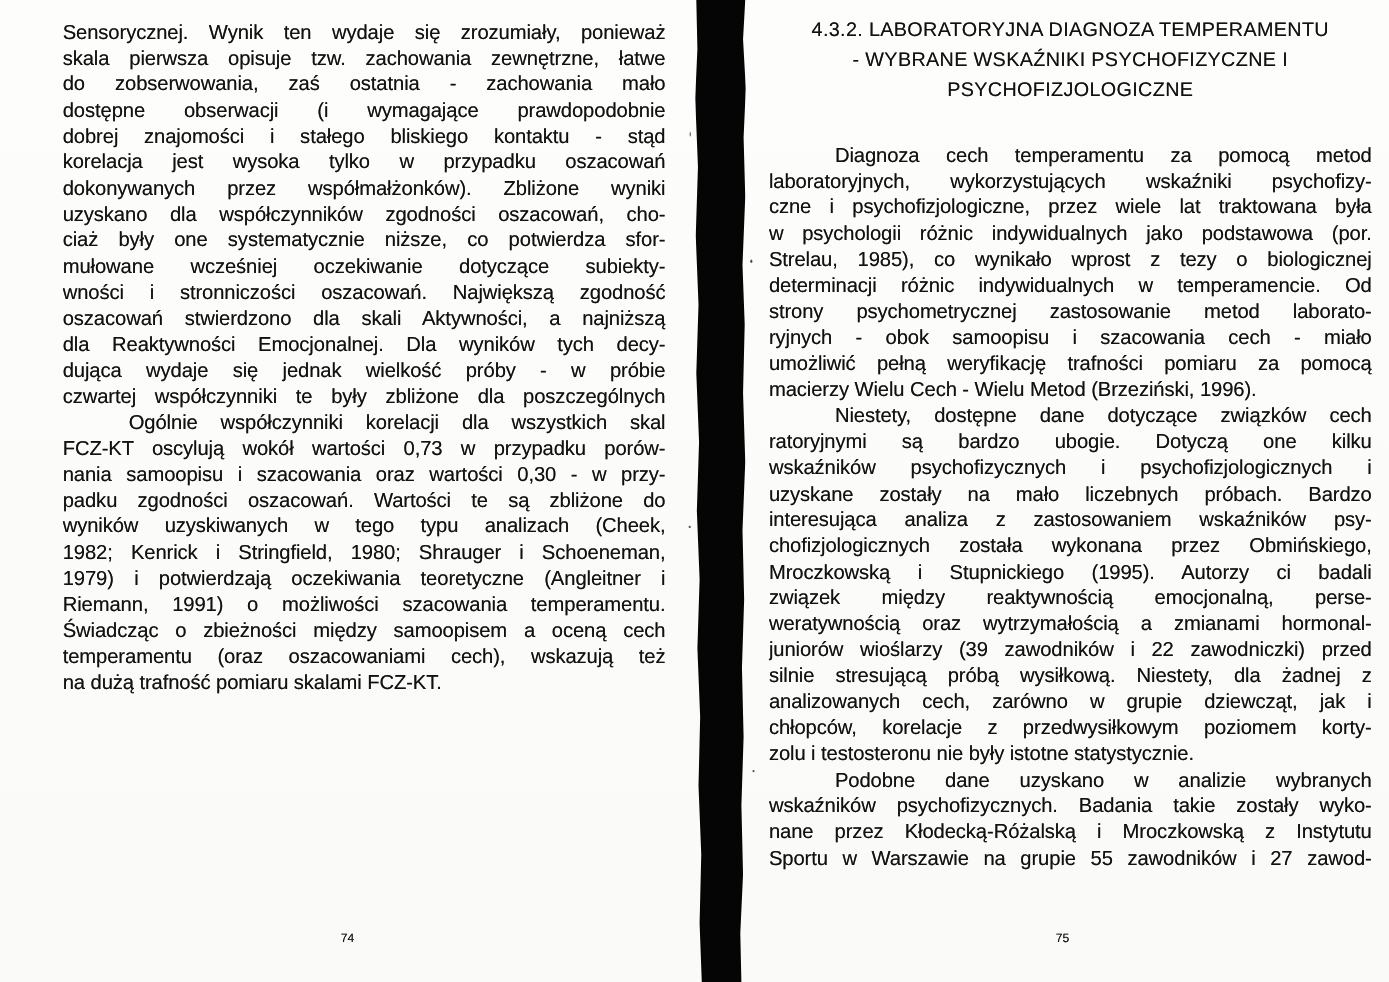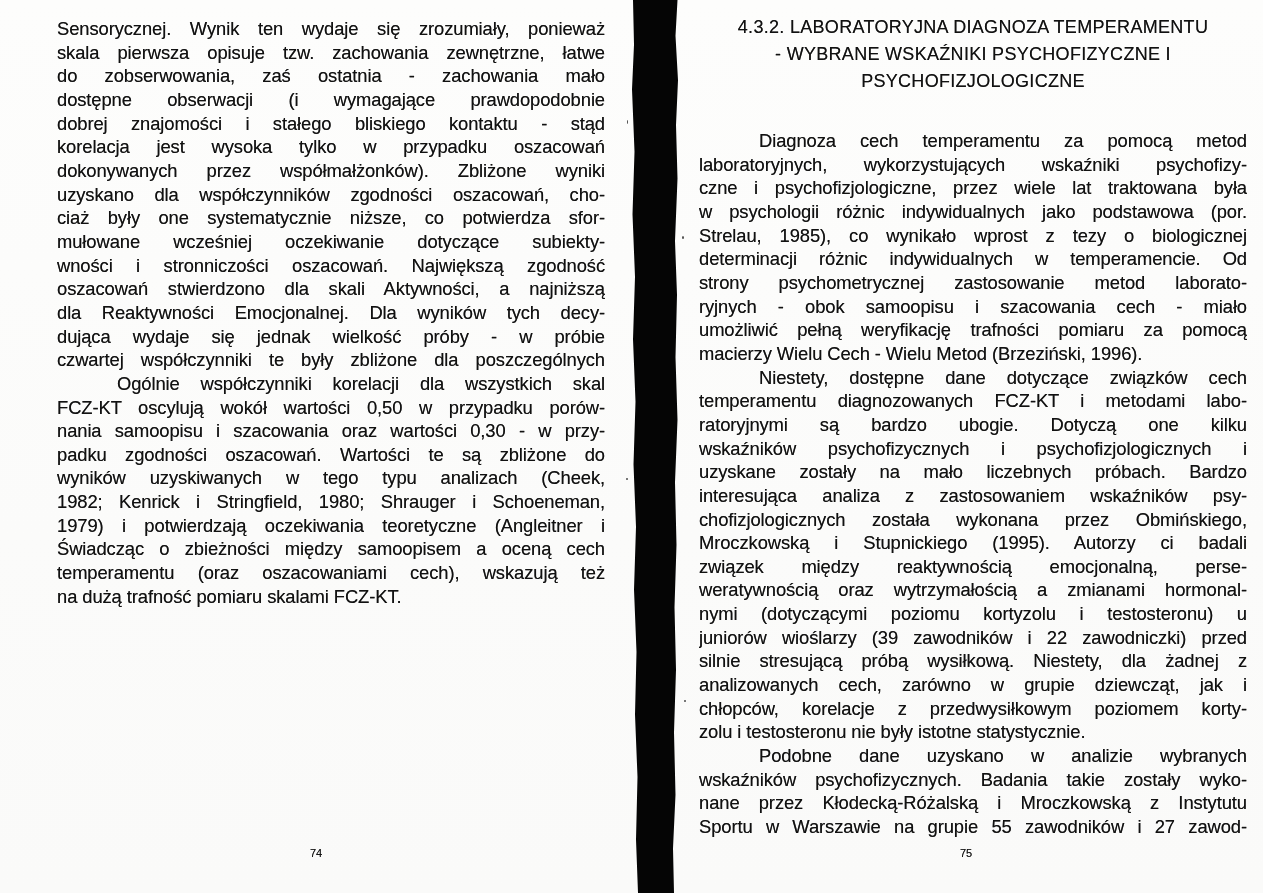--- a/index.html
+++ b/index.html
@@ -100,26 +100,27 @@
         <div class="line">dokonywanych przez współmałżonków). Zbliżone wyniki</div>
         <div class="line">uzyskano dla współczynników zgodności oszacowań, cho-</div>
         <div class="line">ciaż były one systematycznie niższe, co potwierdza sfor-</div>
         <div class="line">mułowane wcześniej oczekiwanie dotyczące subiekty-</div>
         <div class="line">wności i stronniczości oszacowań. Największą zgodność</div>
         <div class="line">oszacowań stwierdzono dla skali Aktywności, a najniższą</div>
         <div class="line">dla Reaktywności Emocjonalnej. Dla wyników tych decy-</div>
         <div class="line">dująca wydaje się jednak wielkość próby - w próbie</div>
         <div class="line">czwartej współczynniki te były zbliżone dla poszczególnych</div>
         <div class="line indent">Ogólnie współczynniki korelacji dla wszystkich skal</div>
-        <div class="line">FCZ-KT oscylują wokół wartości 0,50 w przypadku porów-</div>
+        <div class="line">FCZ-KT oscylują wokół wartości 0,73 w przypadku porów-</div>
         <div class="line">nania samoopisu i szacowania oraz wartości 0,30 - w przy-</div>
         <div class="line">padku zgodności oszacowań. Wartości te są zbliżone do</div>
         <div class="line">wyników uzyskiwanych w tego typu analizach (Cheek,</div>
         <div class="line">1982; Kenrick i Stringfield, 1980; Shrauger i Schoeneman,</div>
         <div class="line">1979) i potwierdzają oczekiwania teoretyczne (Angleitner i</div>
+        <div class="line">Riemann, 1991) o możliwości szacowania temperamentu.</div>
         <div class="line">Świadcząc o zbieżności między samoopisem a oceną cech</div>
         <div class="line">temperamentu (oraz oszacowaniami cech), wskazują też</div>
         <div class="line endline">na dużą trafność pomiaru skalami FCZ-KT.</div>
       </div>
   </div>
 
   <div id="right-col" class="page-col">
     <div class="heading">
         <div class="hline">4.3.2. LABORATORYJNA DIAGNOZA TEMPERAMENTU</div>
         <div class="hline">- WYBRANE WSKAŹNIKI PSYCHOFIZYCZNE I</div>
@@ -130,30 +131,28 @@
         <div class="line">laboratoryjnych, wykorzystujących wskaźniki psychofizy-</div>
         <div class="line">czne i psychofizjologiczne, przez wiele lat traktowana była</div>
         <div class="line">w psychologii różnic indywidualnych jako podstawowa (por.</div>
         <div class="line">Strelau, 1985), co wynikało wprost z tezy o biologicznej</div>
         <div class="line">determinacji różnic indywidualnych w temperamencie. Od</div>
         <div class="line">strony psychometrycznej zastosowanie metod laborato-</div>
         <div class="line">ryjnych - obok samoopisu i szacowania cech - miało</div>
         <div class="line">umożliwić pełną weryfikację trafności pomiaru za pomocą</div>
         <div class="line endline">macierzy Wielu Cech - Wielu Metod (Brzeziński, 1996).</div>
         <div class="line indent">Niestety, dostępne dane dotyczące związków cech</div>
-        <div class="line">temperamentu diagnozowanych FCZ-KT i metodami labo-</div>
         <div class="line">ratoryjnymi są bardzo ubogie. Dotyczą one kilku</div>
         <div class="line">wskaźników psychofizycznych i psychofizjologicznych i</div>
         <div class="line">uzyskane zostały na mało liczebnych próbach. Bardzo</div>
         <div class="line">interesująca analiza z zastosowaniem wskaźników psy-</div>
         <div class="line">chofizjologicznych została wykonana przez Obmińskiego,</div>
         <div class="line">Mroczkowską i Stupnickiego (1995). Autorzy ci badali</div>
         <div class="line">związek między reaktywnością emocjonalną, perse-</div>
         <div class="line">weratywnością oraz wytrzymałością a zmianami hormonal-</div>
-        <div class="line">nymi (dotyczącymi poziomu kortyzolu i testosteronu) u</div>
         <div class="line">juniorów wioślarzy (39 zawodników i 22 zawodniczki) przed</div>
         <div class="line">silnie stresującą próbą wysiłkową. Niestety, dla żadnej z</div>
         <div class="line">analizowanych cech, zarówno w grupie dziewcząt, jak i</div>
         <div class="line">chłopców, korelacje z przedwysiłkowym poziomem korty-</div>
         <div class="line endline">zolu i testosteronu nie były istotne statystycznie.</div>
         <div class="line indent">Podobne dane uzyskano w analizie wybranych</div>
         <div class="line">wskaźników psychofizycznych. Badania takie zostały wyko-</div>
         <div class="line">nane przez Kłodecką-Różalską i Mroczkowską z Instytutu</div>
         <div class="line">Sportu w Warszawie na grupie 55 zawodników i 27 zawod-</div>
       </div>

